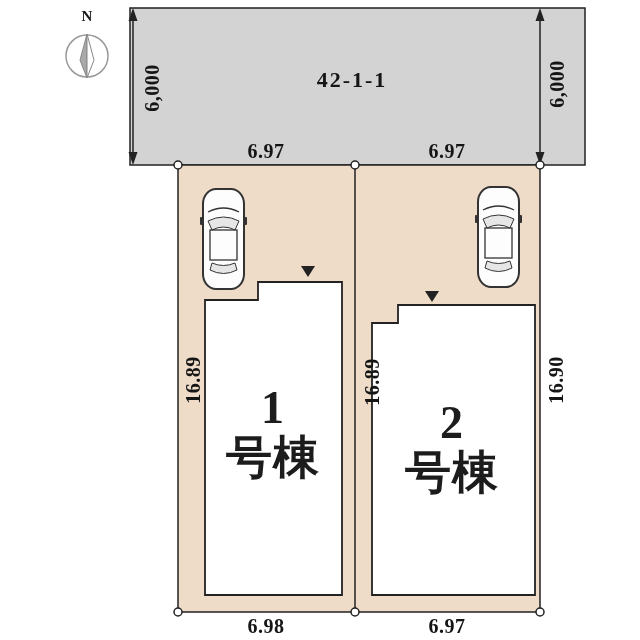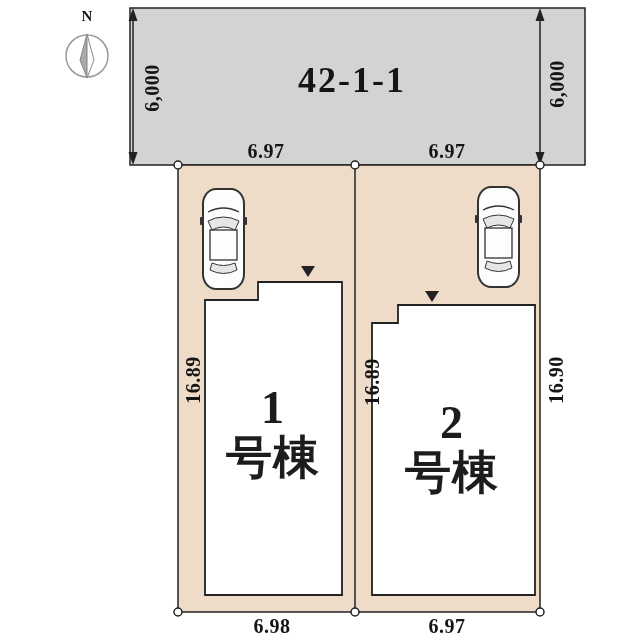--- a/index.html
+++ b/index.html
@@ -14,21 +14,21 @@
     background:#ffffff; overflow:hidden;
   }
   .svg-layer { position:absolute; left:0; top:0; width:640px; height:640px; }
 
   .label {
     position:absolute; transform:translate(-50%,-50%);
     white-space:nowrap; color:#151515;
   }
   .label.rot { transform:translate(-50%,-50%) rotate(-90deg); }
   .dim  { font-size:20px; font-weight:bold; letter-spacing:0.5px; }
-  .road-label { font-size:36px; font-weight:bold; letter-spacing:2px; }
+  .road-label { font-size:22px; font-weight:bold; letter-spacing:2px; }
   .north { font-size:15px; font-weight:bold; }
 
   .bldg {
     position:absolute; transform:translate(-50%,-50%);
     text-align:center; font-weight:bold; color:#1c1c1c;
     line-height:1.08; font-size:46px; letter-spacing:1px;
   }
 
   
   .road-fill { fill:var(--road-fill,#d3d3d3); stroke:#222; stroke-width:1.5; }
@@ -102,21 +102,21 @@
   <div class="label dim rot" style="left:152px; top:88px;">6,000</div>
   <div class="label dim rot" style="left:557px; top:84px;">6,000</div>
 
   <div class="label dim" style="left:266px; top:151px;">6.97</div>
   <div class="label dim" style="left:447px; top:151px;">6.97</div>
 
   <div class="label dim rot" style="left:193px; top:380px;">16.89</div>
   <div class="label dim rot" style="left:372px; top:382px;">16.89</div>
   <div class="label dim rot" style="left:556px; top:380px;">16.90</div>
 
-  <div class="label dim" style="left:272px; top:626px;">6.98</div>
+  <div class="label dim" style="left:266px; top:626px;">6.98</div>
   <div class="label dim" style="left:447px; top:626px;">6.97</div>
 
   <div class="bldg" style="left:273px; top:433px;">
     <div>1</div>
     <div>号棟</div>
   </div>
   <div class="bldg" style="left:452px; top:448px;">
     <div>2</div>
     <div>号棟</div>
   </div>

